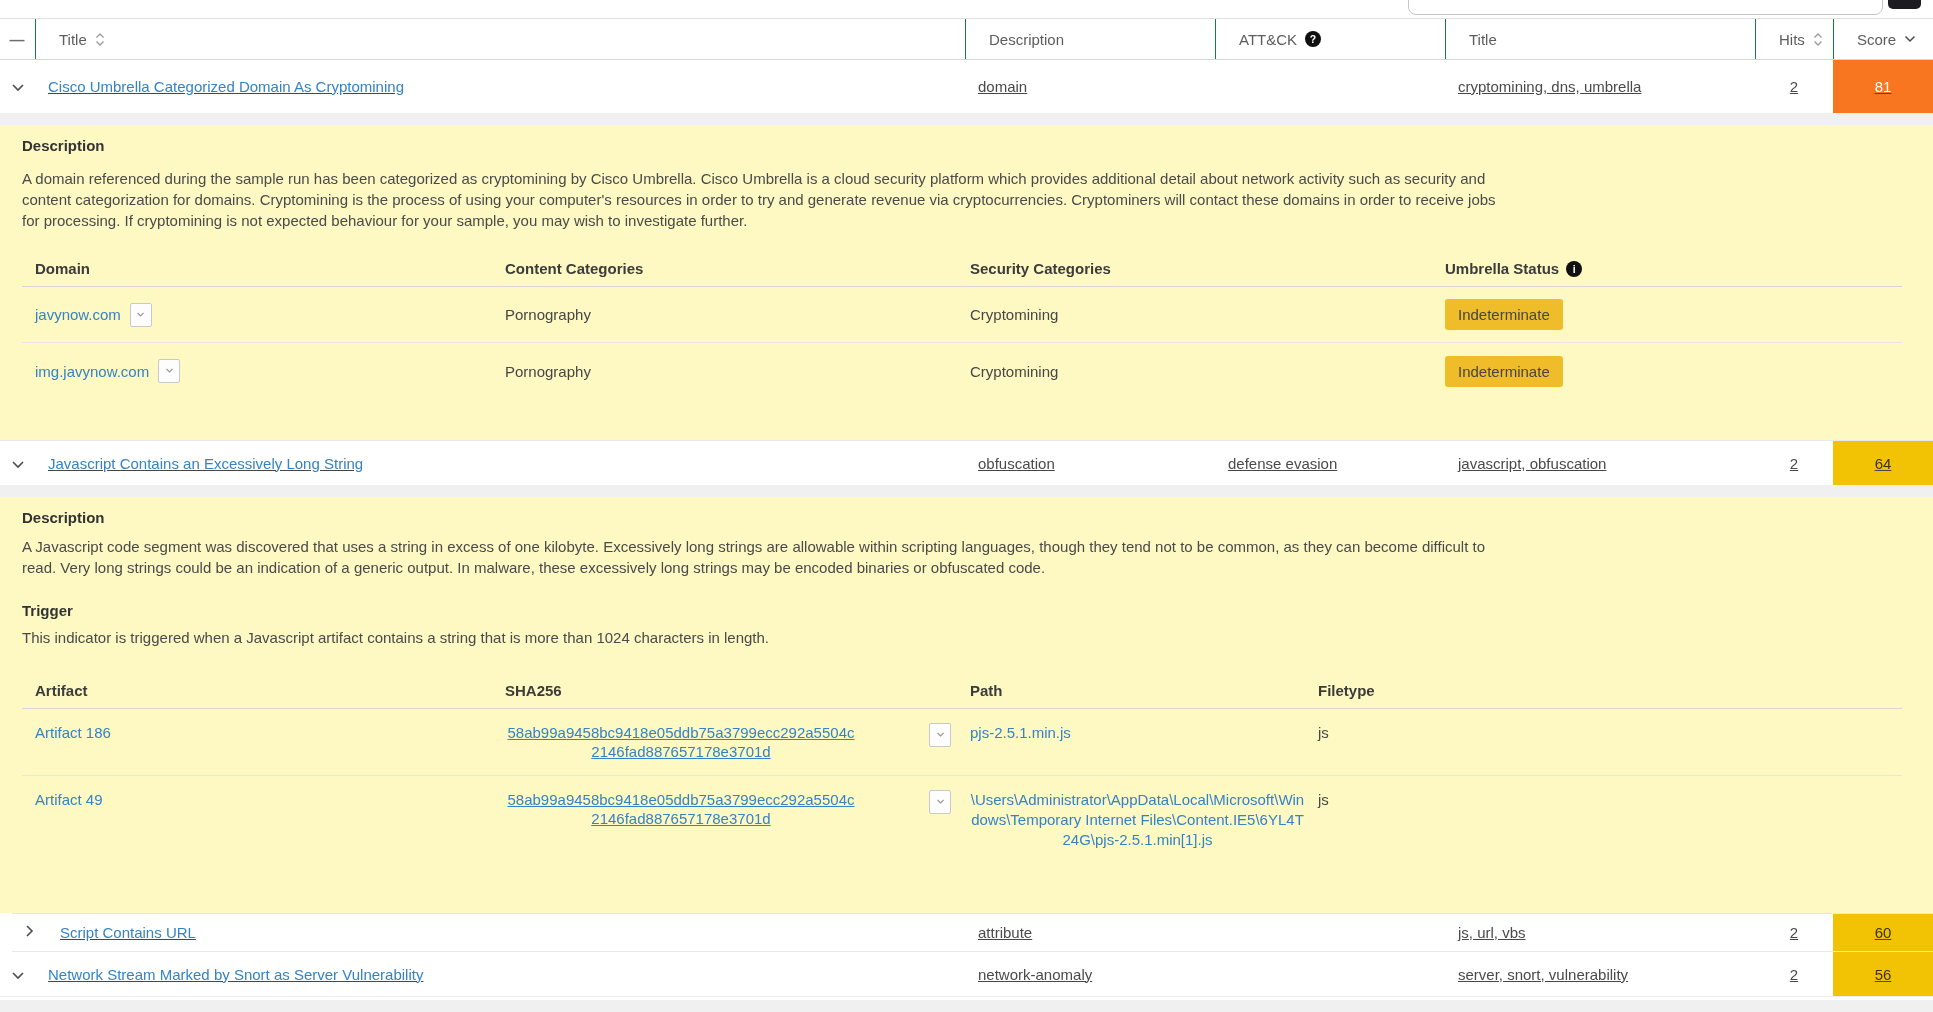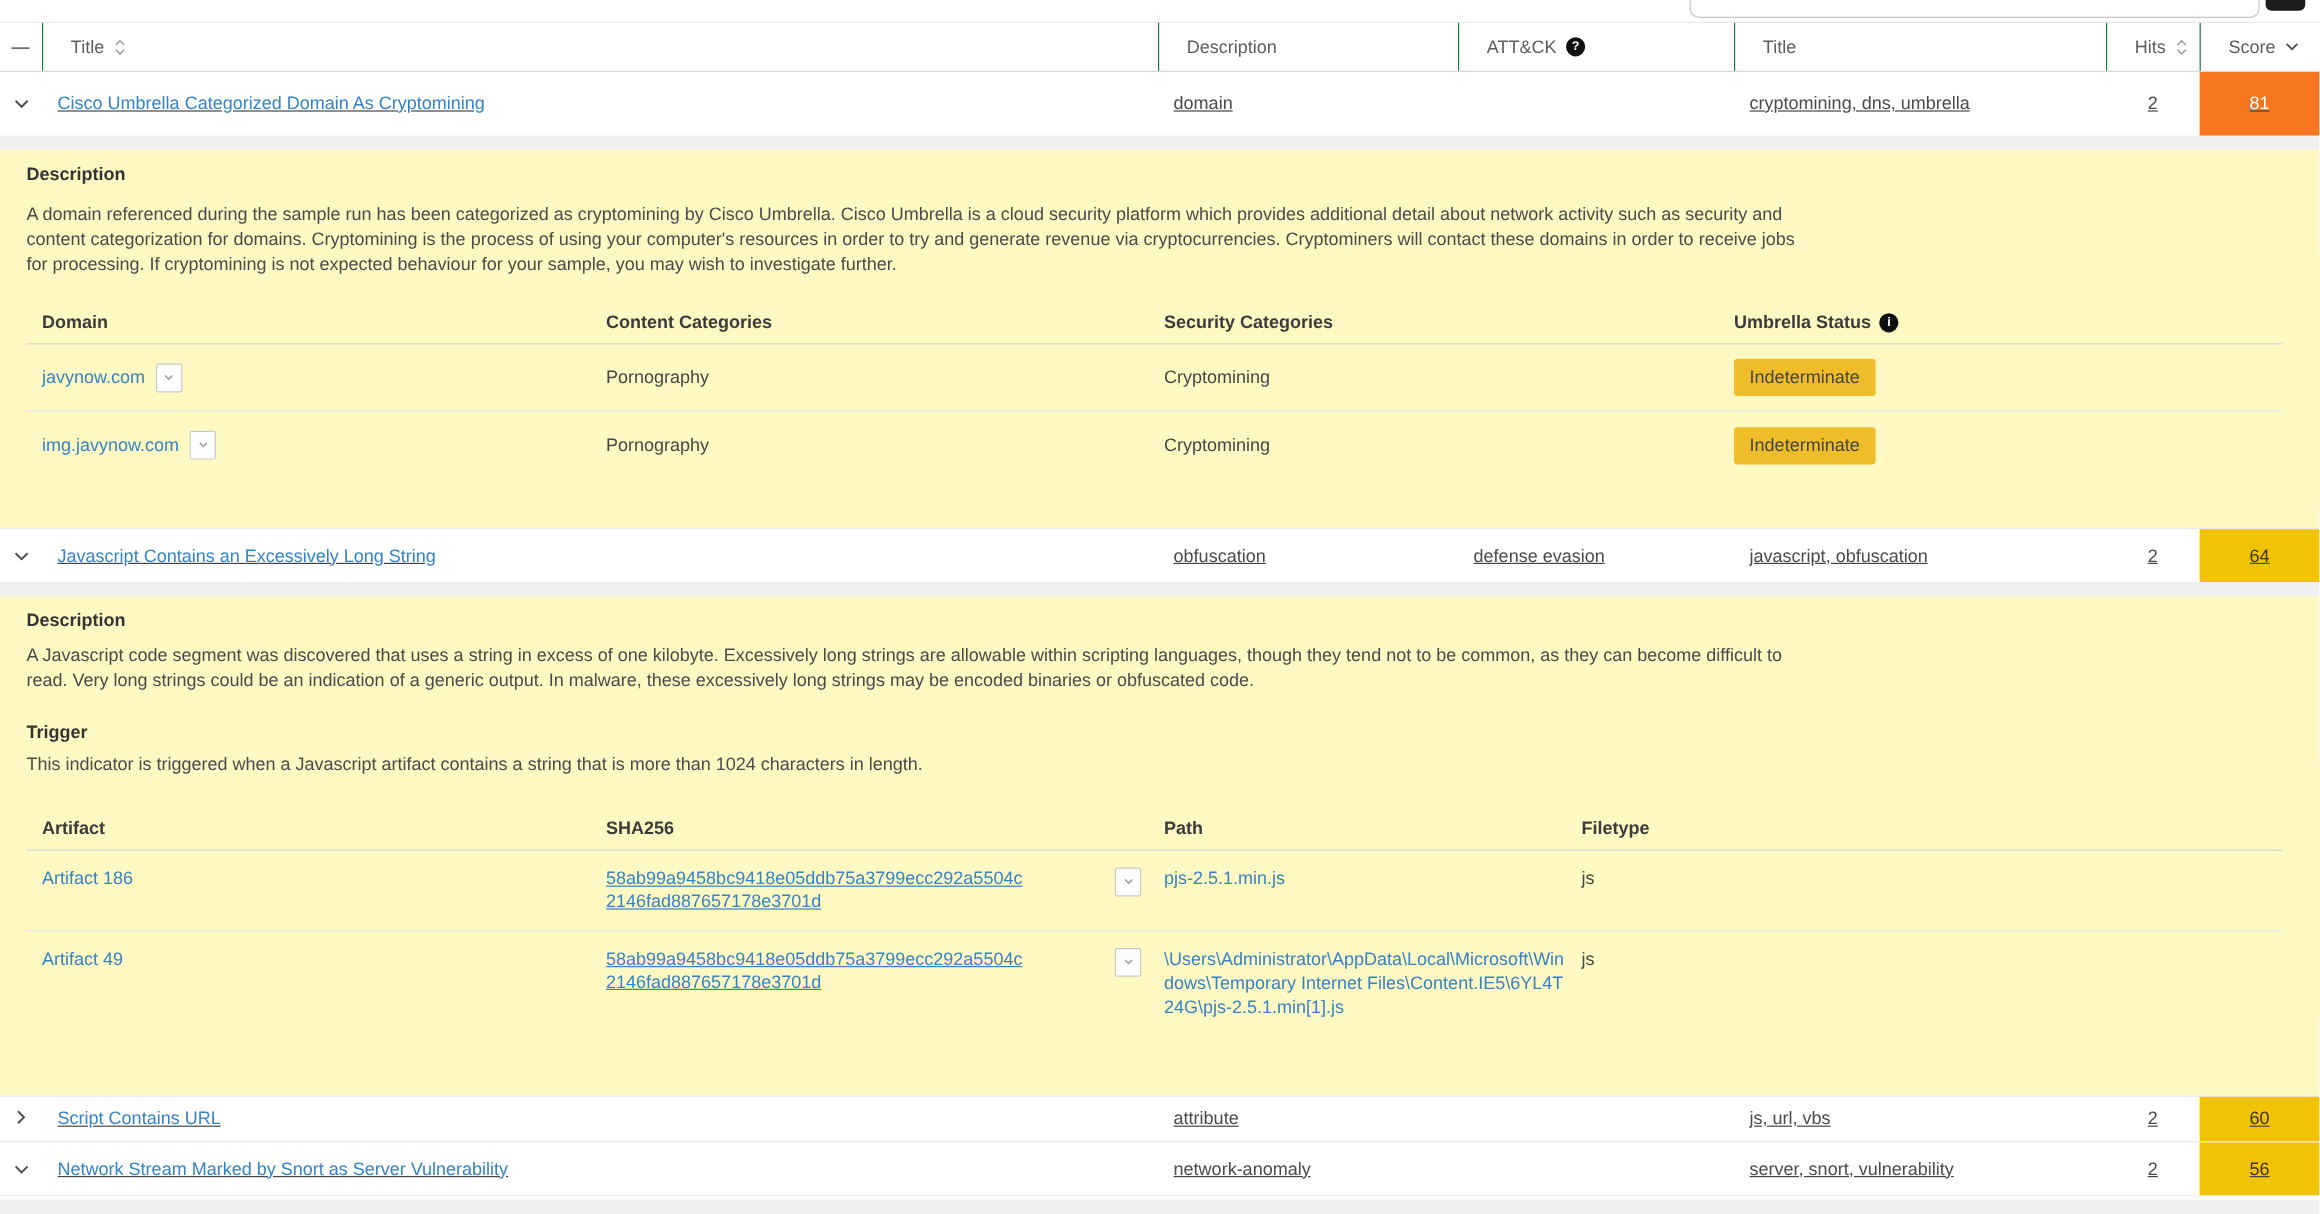--- a/index.html
+++ b/index.html
@@ -32,21 +32,21 @@
     color: #5d5d5d; align-items: stretch;
   }
   .thead .hcell { display: flex; align-items: center; gap: 8px; padding-left: 23px; border-left: 1px solid #15803d; }
   .thead .hcell.first { border-left: none; justify-content: center; padding-left: 0; }
   .minus { color: #6e6e6e; font-weight: bold; letter-spacing: 1px; }
 
   .main-row { align-items: stretch; background: #fff; text-decoration: underline; }
   .main-row .cell { display: flex; align-items: center; }
   .row-1 { height: 53px; }
   .row-2 { height: 45px; border-top: 1px solid #e8e8e8; }
-  .row-3 { height: 39px; border-top: 1px solid #e8e8e8; border-bottom: 1px solid #e8e8e8; }
+  .row-3 { height: 39px; border-top: 1px solid #e8e8e8; border-bottom: 1px solid #e8e8e8; margin-left: 12px; }
   .row-4 { height: 45px; border-bottom: 1px solid #ededed; }
   .exp-cell { justify-content: center; cursor: pointer; }
   .title-cell { padding-left: 13px; font-size: 15px; }
   .cat-cell, .att-cell, .tags-cell { padding-left: 13px; color: #4a4a4a; }
   .hits-cell { justify-content: center; color: #4a4a4a; }
   .score-cell { justify-content: center; font-size: 15px; }
   .score-high { background: var(--score-high, #f8761f); color: var(--score-high-text, #ffffff); }
   .score-mid  { background: var(--score-mid, #f2c204);  color: var(--score-mid-text, #3d3200); }
 
   .strip { height: 12px; background: #f0f0f0; }
@@ -58,21 +58,21 @@
   .exp-head { font-weight: bold; color: #333; font-size: 15px; }
   .para { max-width: 1490px; line-height: 21px; color: #4a4a4a; margin-top: 14px; }
   .para-2 { margin-top: 10px; }
   .trig-head { margin-top: 24px; }
   .trig-text { margin-top: 9px; color: #4a4a4a; line-height: 19px; }
 
   
   .subtable { width: 1880px; margin-top: 20px; }
   .subtable.arts { margin-top: 26px; }
   .sub-grid-domain   { display: grid; grid-template-columns: 470px 465px 475px 1fr; }
-  .sub-grid-artifact { display: grid; grid-template-columns: 470px 465px 348px 1fr; }
+  .sub-grid-artifact { display: grid; grid-template-columns: 470px 465px 348px 1fr; text-align: center; }
   .sub-head { height: 36px; border-bottom: 1px solid #d6d6d6; font-weight: bold; color: #3b3b3b; }
   .sub-head > div { display: flex; align-items: center; gap: 7px; padding-left: 13px; }
   .sub-tr { border-bottom: 1px solid #e6e6e6; }
   .sub-tr.last { border-bottom: none; }
   .dom-tr { height: 56px; }
   .dom-tr > div { display: flex; align-items: center; padding-left: 13px; }
   .art-tr > div { display: flex; align-items: flex-start; padding: 14px 0 14px 13px; line-height: 19px; }
   .sha-cell { justify-content: space-between; padding-right: 6px !important; }
   .sha-text { width: 352px; word-break: break-all; line-height: 19px; text-decoration: underline; }
   .path-text { max-width: 340px; word-break: break-all; line-height: 20px; }

